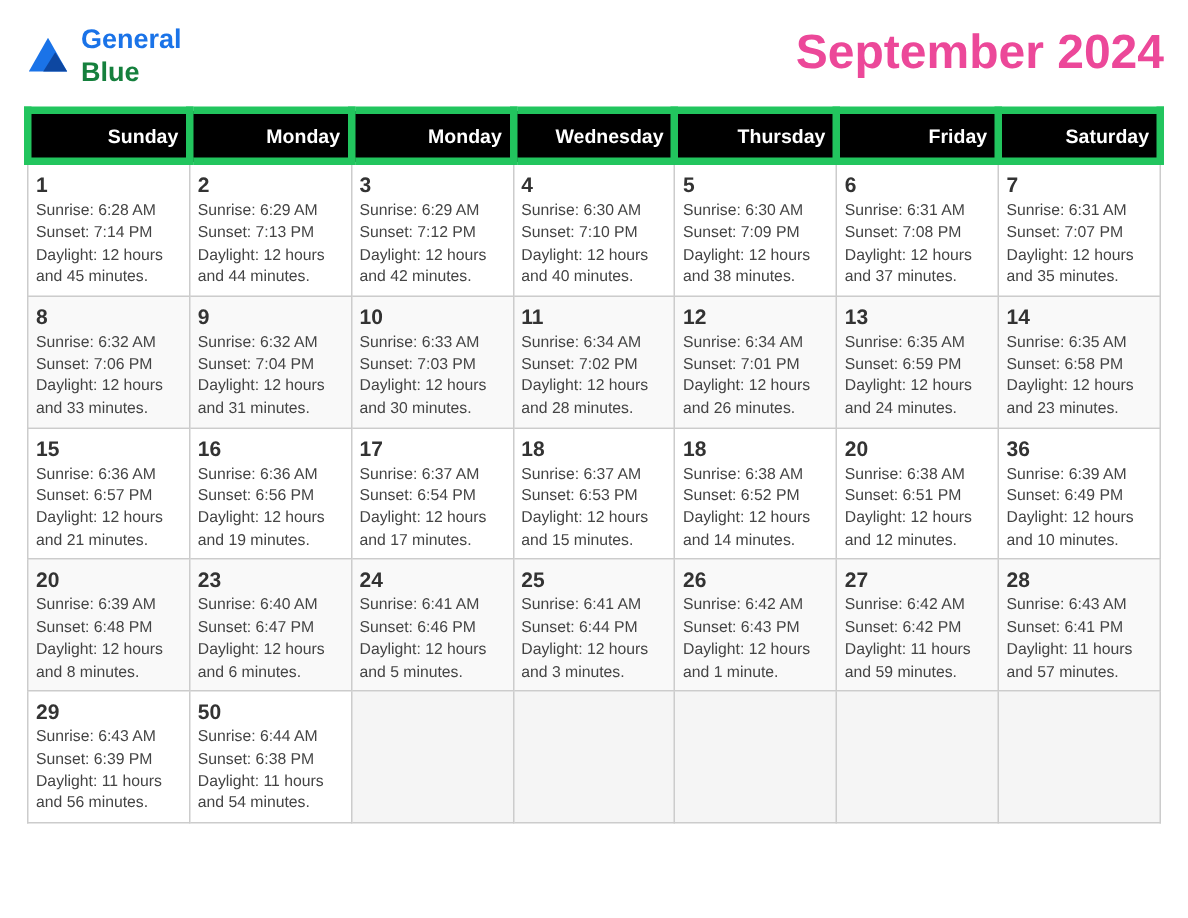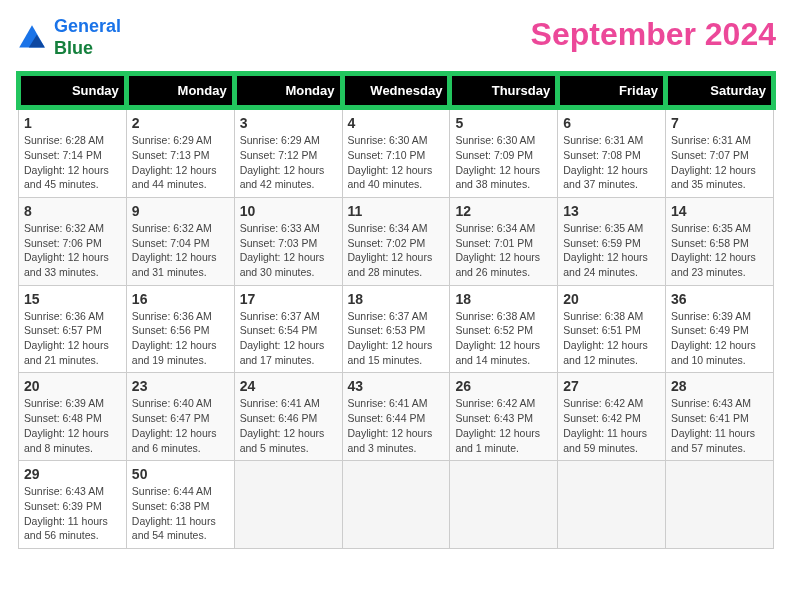--- a/index.html
+++ b/index.html
@@ -268,21 +268,21 @@
           Sunrise: 6:40 AM<br>Sunset: 6:47 PM<br>Daylight: 12 hours and 6 minutes.
         </div>
       </td>
       <td>
         <span class="day-num">24</span>
         <div class="day-info">
           Sunrise: 6:41 AM<br>Sunset: 6:46 PM<br>Daylight: 12 hours and 5 minutes.
         </div>
       </td>
       <td>
-        <span class="day-num">43</span>
+        <span class="day-num">25</span>
         <div class="day-info">
           Sunrise: 6:41 AM<br>Sunset: 6:44 PM<br>Daylight: 12 hours and 3 minutes.
         </div>
       </td>
       <td>
         <span class="day-num">26</span>
         <div class="day-info">
           Sunrise: 6:42 AM<br>Sunset: 6:43 PM<br>Daylight: 12 hours and 1 minute.
         </div>
       </td>

